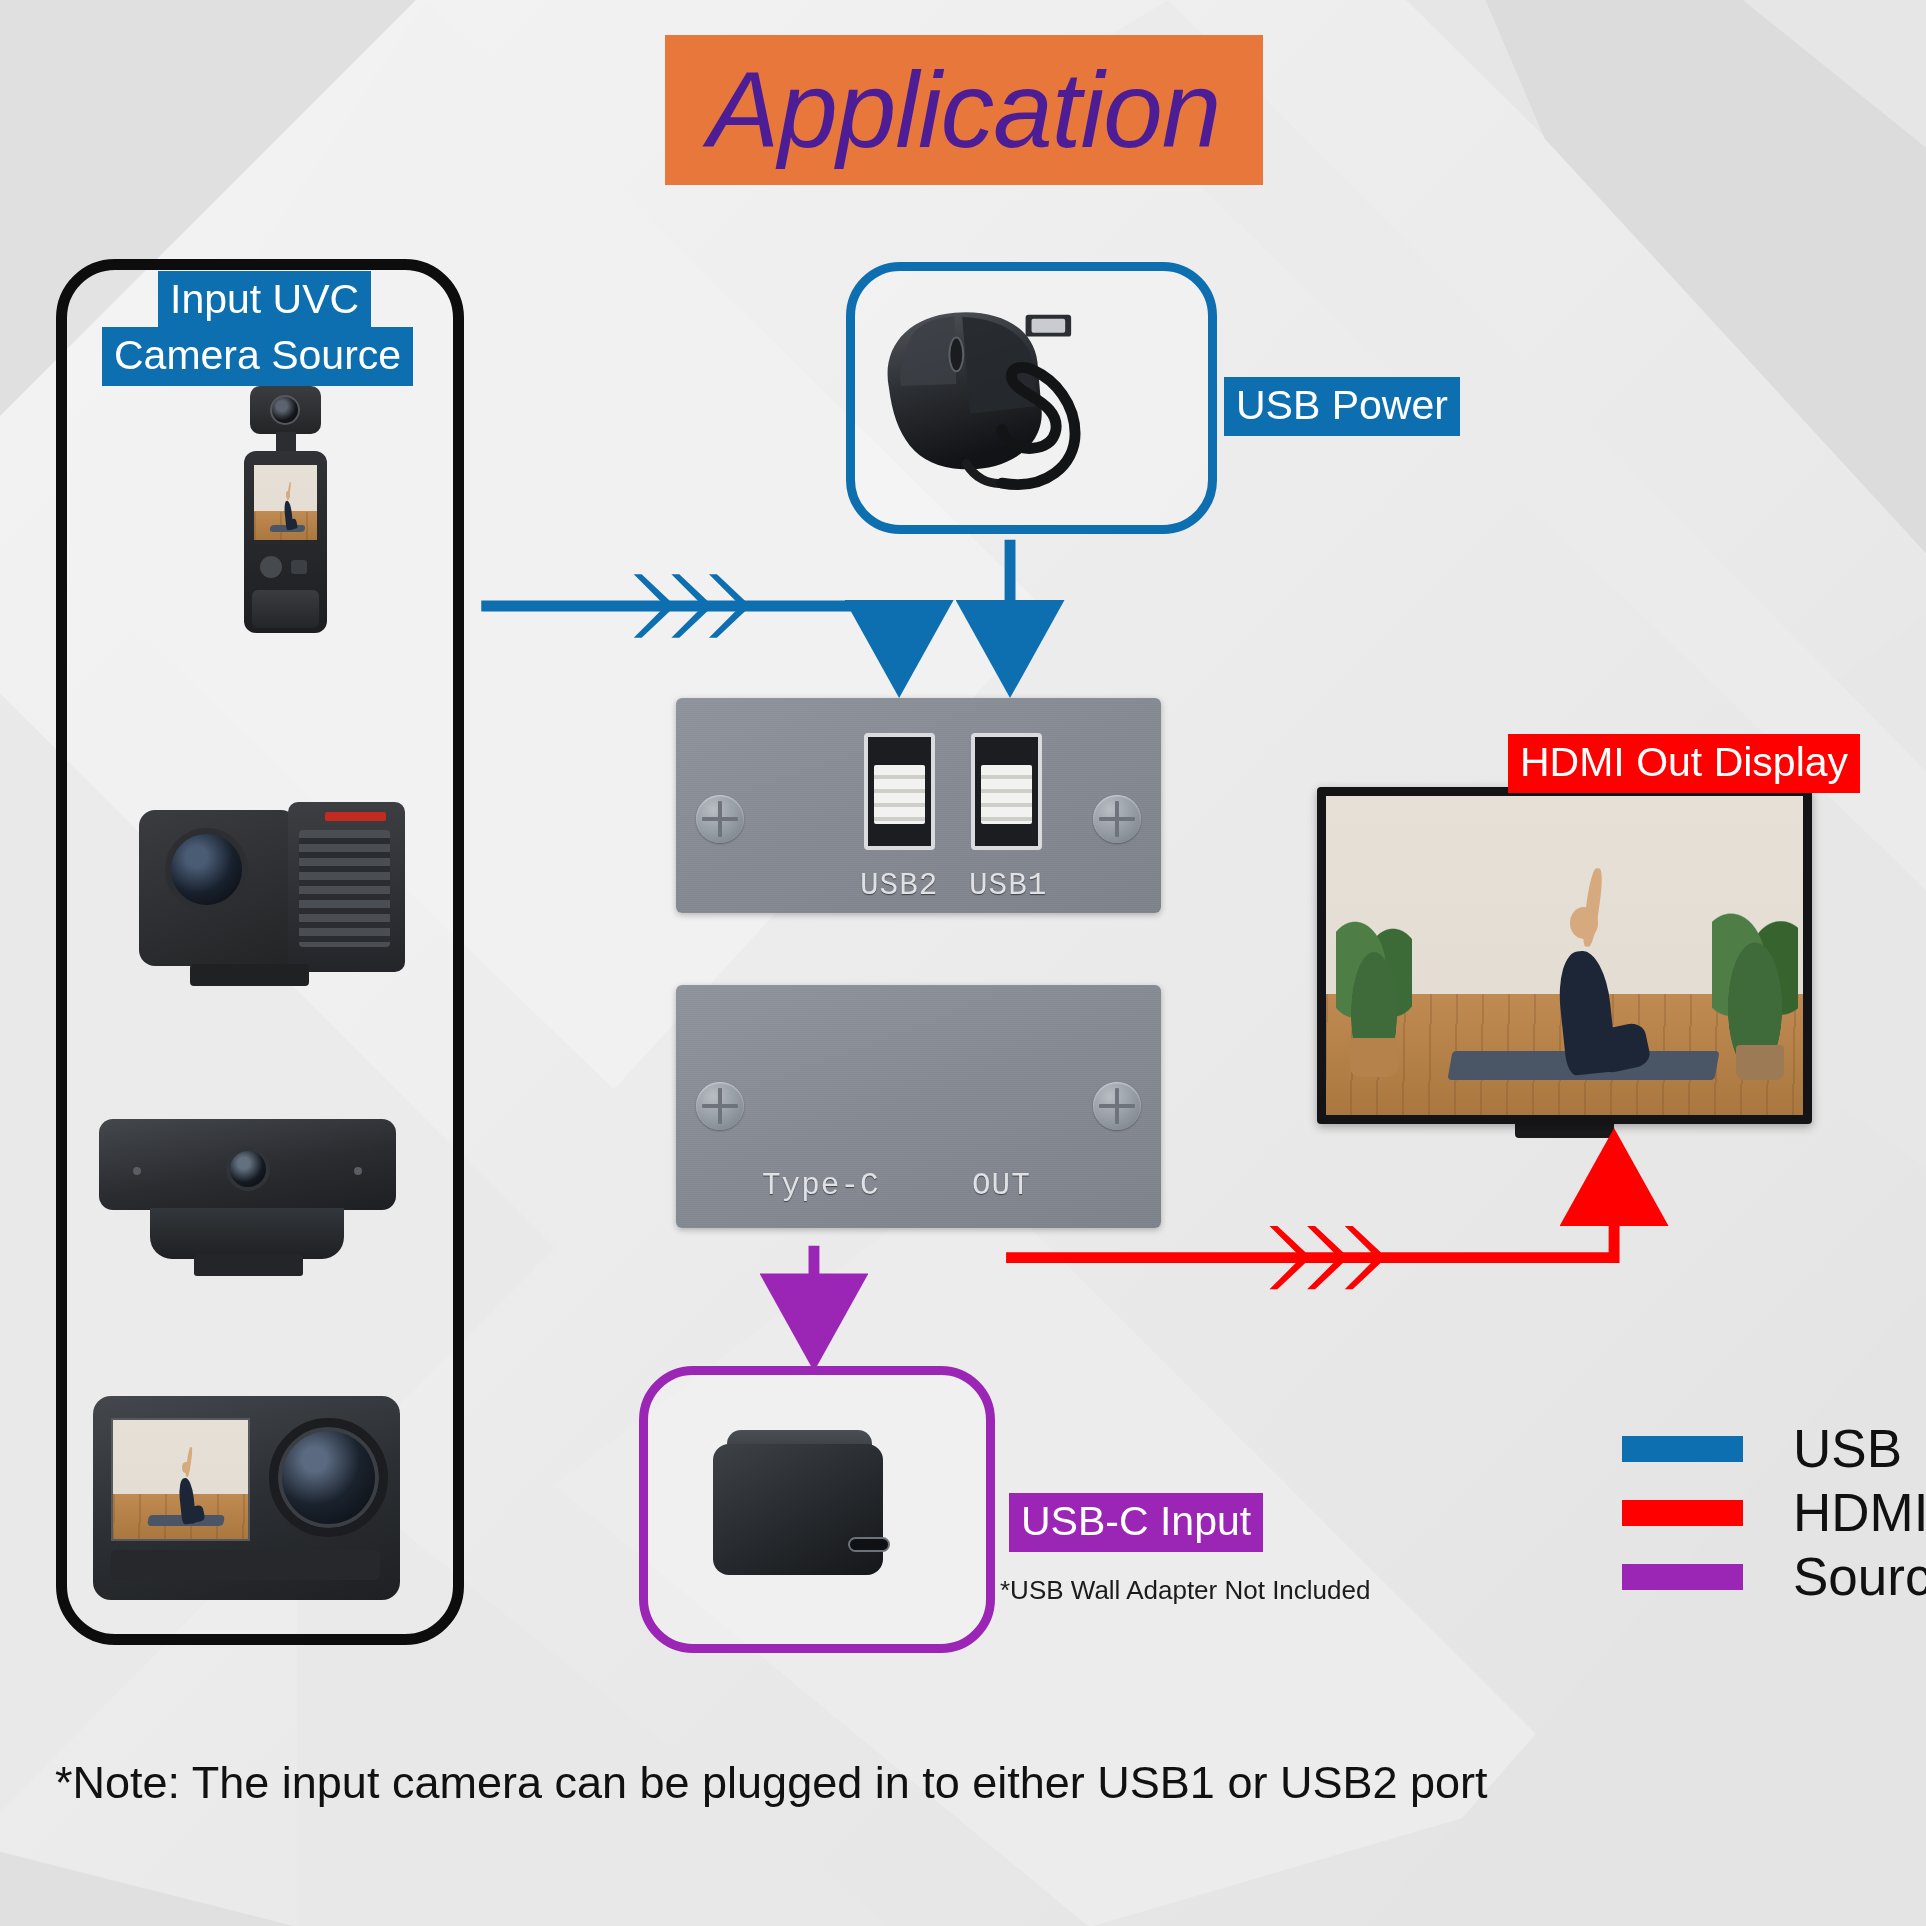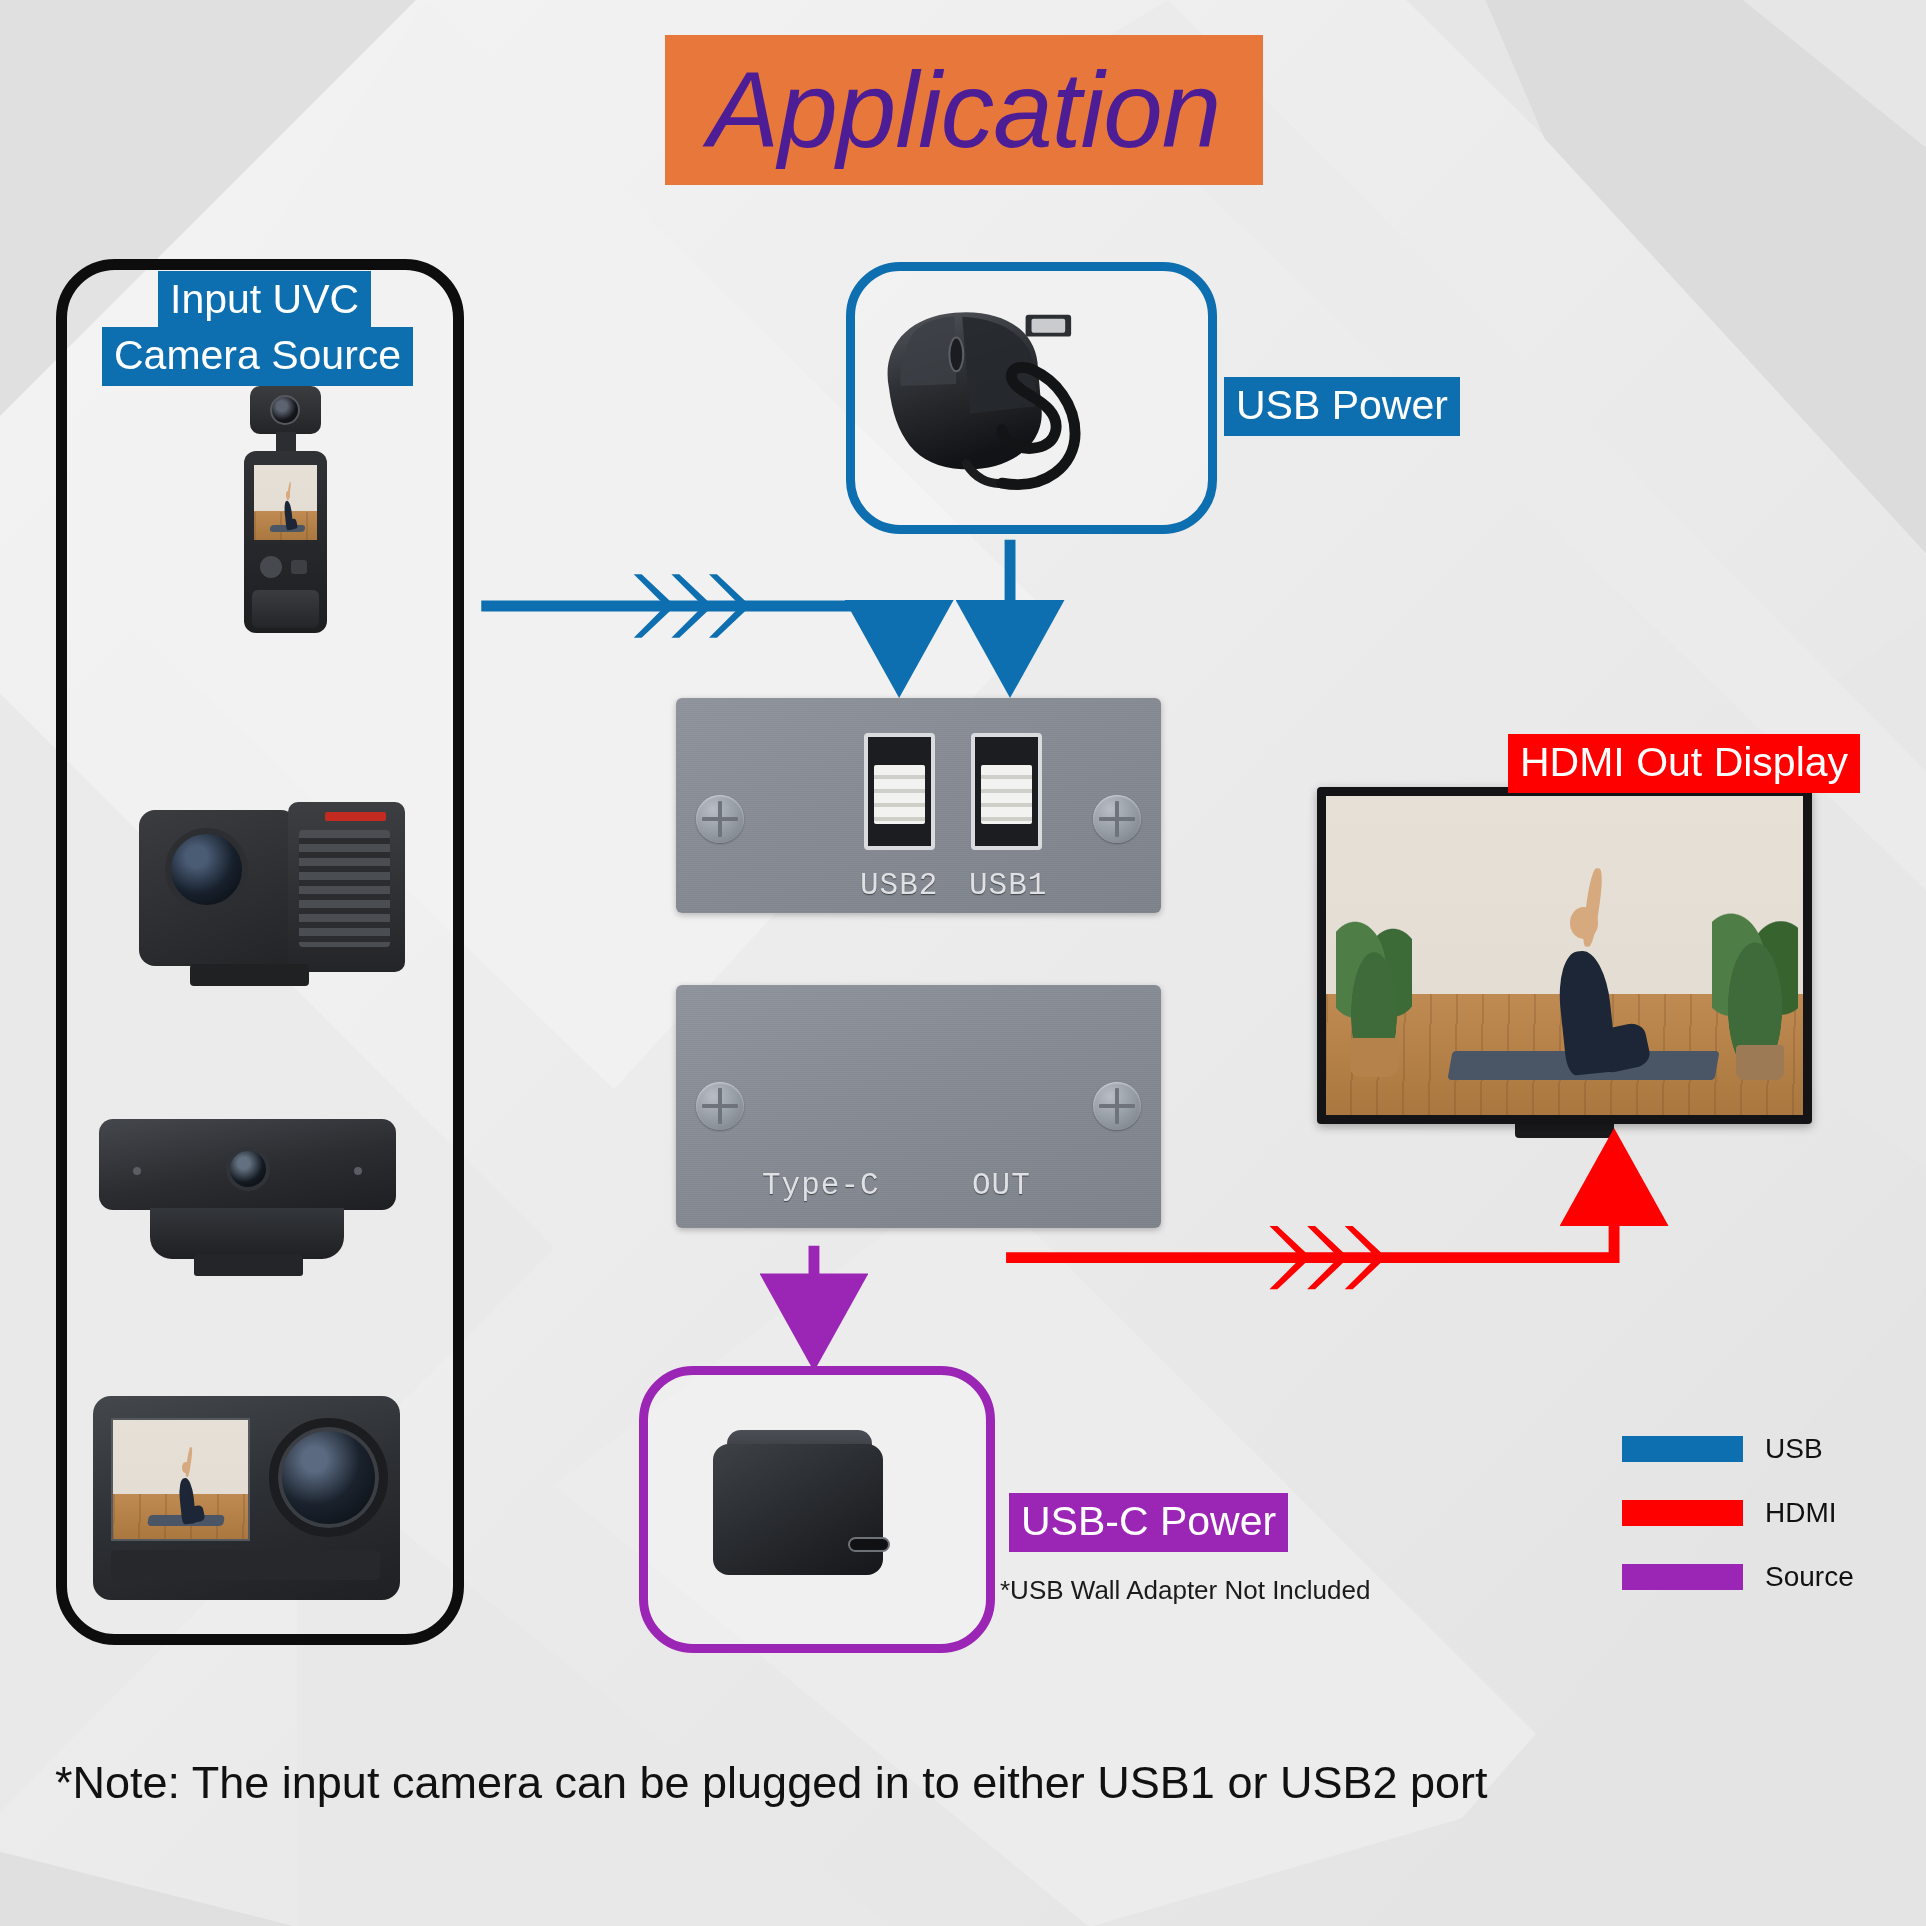--- a/index.html
+++ b/index.html
@@ -326,21 +326,21 @@
   }
   #adapter .cport{
     position:absolute; left:145px; top:121px; width:42px; height:15px;
     background:#0f1114; border:2px solid #6d7178; border-radius:9px;
   }
 
   
   #legend{ position:absolute; left:1622px; top:1423px; z-index:30; }
   .legend-row{ display:flex; align-items:center; height:51px; margin-bottom:13px; }
   .legend-swatch{ width:121px; height:26px; margin-right:22px; }
-  .legend-label{ font-size:28px; color:#111; line-height:1; }
+  .legend-label{ font-size:53px; color:#111; line-height:1;margin-left:28px; }
 
   
   #bottom-note{
     position:absolute; left:55px; top:1757px; font-size:45px; color:#111; z-index:30;
     white-space:nowrap;
   }
 
   
   #wires{ position:absolute; inset:0; z-index:18; pointer-events:none; }
 </style>
@@ -506,21 +506,21 @@
   </div>
   <div class="tv-brand"></div>
 </div>
 
 <div id="power-panel"></div>
 <div id="adapter">
   <div class="top"></div>
   <div class="blk"></div>
   <div class="cport"></div>
 </div>
-<div class="tag purple" id="tag-usbc-power">USB-C Power</div>
+<div class="tag purple" id="tag-usbc-power">USB-C Input</div>
 <div id="note-adapter">*USB Wall Adapter Not Included</div>
 
 <svg id="wires" viewBox="0 0 1946 1946">
   <defs>
     <marker id="ar-blue" markerWidth="10" markerHeight="10" refX="6" refY="5" orient="auto" markerUnits="strokeWidth">
       <path d="M0,0 L9,5 L0,10 Z" fill="#0E6FB0"></path>
     </marker>
     <marker id="ar-red" markerWidth="10" markerHeight="10" refX="6" refY="5" orient="auto" markerUnits="strokeWidth">
       <path d="M0,0 L9,5 L0,10 Z" fill="#FF0000"></path>
     </marker>

